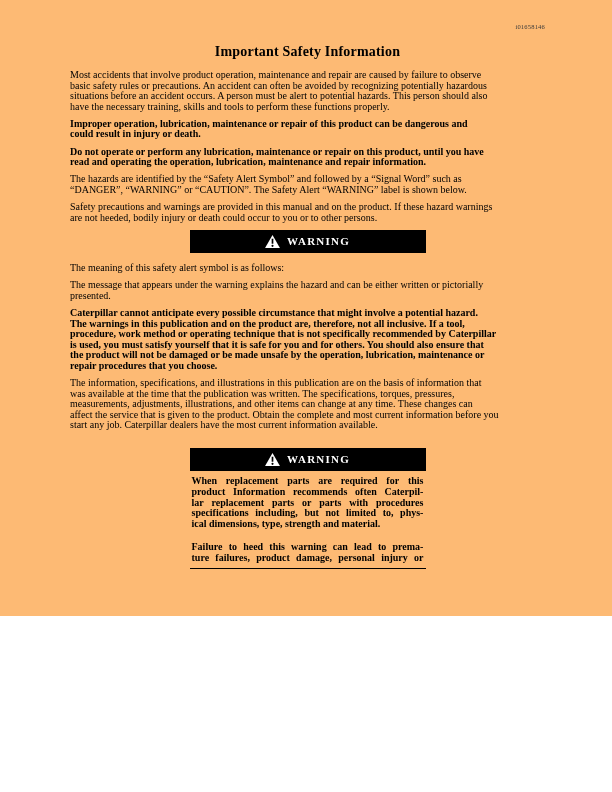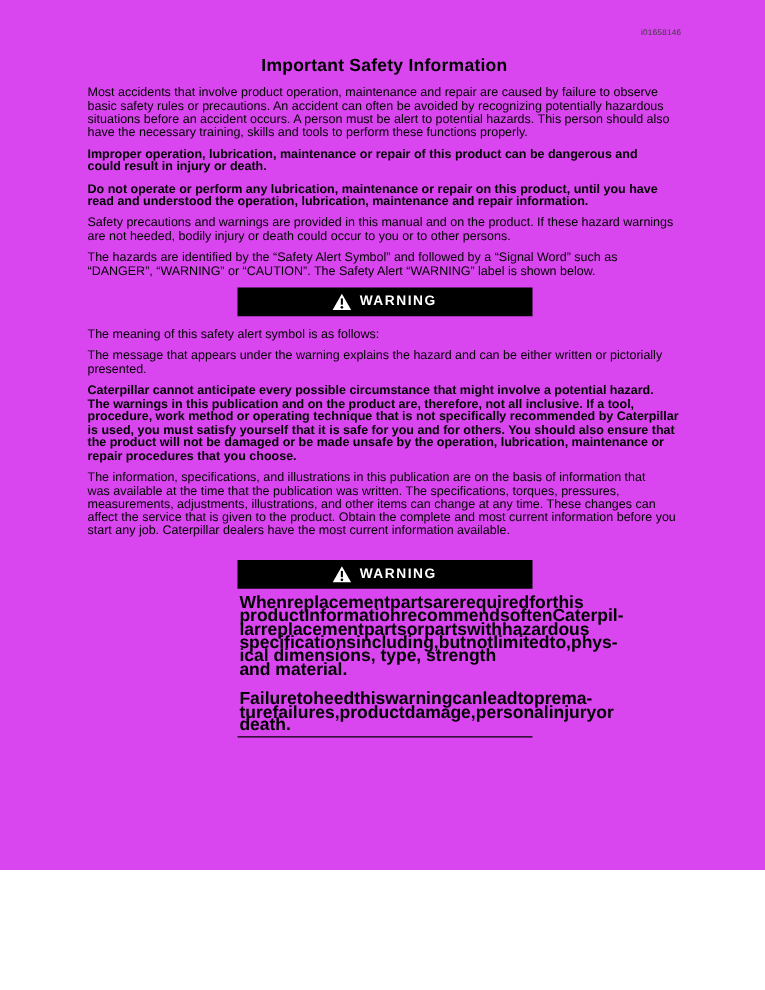--- a/index.html
+++ b/index.html
@@ -3,23 +3,23 @@
 <meta charset="utf-8">
 <style>
   html, body {
     margin: 0;
     padding: 0;
     background: #ffffff;
   }
   .page {
     position: relative;
     width: 612px;
-    height: 696px;
-    background: #d946ef;
-    font-family: Liberation Sans, sans-serif;
+    height: 616px;
+    background: #fdba74;
+    font-family: Liberation Serif, serif;
     color: #000000;
     overflow: hidden;
   }
   .doc-id {
     position: absolute;
     top: 23px;
     right: 67px;
     font-size: 6.5px;
     color: #3a3a3a;
     letter-spacing: 0.2px;
@@ -69,21 +69,21 @@
   .warning-banner svg {
     display: block;
   }
   .warning-box {
     width: 236px;
     margin: 0 auto;
   }
   .warning-box .wtext {
     width: 232px;
     margin: 5px auto 0 auto;
-    font-size: 14px;
+    font-size: 10px;
     font-weight: bold;
     line-height: 10.8px;
   }
   .warning-box .wtext.block2 {
     margin-top: 12px;
   }
   .jline {
     display: flex;
     justify-content: space-between;
   }
@@ -105,25 +105,25 @@
 
     <h1 class="title">Important Safety Information</h1>
 
     <p class="body-par">Most accidents that involve product operation, maintenance and repair are caused by failure to observe
 basic safety rules or precautions. An accident can often be avoided by recognizing potentially hazardous
 situations before an accident occurs. A person must be alert to potential hazards. This person should also
 have the necessary training, skills and tools to perform these functions properly.</p>
     <p class="body-par bold">Improper operation, lubrication, maintenance or repair of this product can be dangerous and
 could result in injury or death.</p>
     <p class="body-par bold">Do not operate or perform any lubrication, maintenance or repair on this product, until you have
-read and understood the operation, lubrication, maintenance and repair information.</p>
+read and operating the operation, lubrication, maintenance and repair information.</p>
+    <p class="body-par">The hazards are identified by the “Safety Alert Symbol” and followed by a “Signal Word” such as
+“DANGER”, “WARNING” or “CAUTION”. The Safety Alert “WARNING” label is shown below.</p>
     <p class="body-par">Safety precautions and warnings are provided in this manual and on the product. If these hazard warnings
 are not heeded, bodily injury or death could occur to you or to other persons.</p>
-    <p class="body-par">The hazards are identified by the “Safety Alert Symbol” and followed by a “Signal Word” such as
-“DANGER”, “WARNING” or “CAUTION”. The Safety Alert “WARNING” label is shown below.</p>
 
     <div class="warning-banner">
       <span>
         <svg width="15" height="13" viewBox="0 0 16 14">
           <polygon points="8,0 16,14 0,14" fill="#ffffff"></polygon>
           <rect x="7.1" y="4" width="1.8" height="5.4" fill="#000000"></rect>
           <circle cx="8" cy="11.7" r="1.15" fill="#000000"></circle>
         </svg>
       </span>
       <span class="banner-label">WARNING</span>
@@ -173,21 +173,21 @@
             <span>often</span>
             <span>Caterpil-</span>
           </div>
           <div class="jline">
             <span>lar</span>
             <span>replacement</span>
             <span>parts</span>
             <span>or</span>
             <span>parts</span>
             <span>with</span>
-            <span>hazardous</span>
+            <span>procedures</span>
           </div>
           <div class="jline">
             <span>specifications</span>
             <span>including,</span>
             <span>but</span>
             <span>not</span>
             <span>limited</span>
             <span>to,</span>
             <span>phys-</span>
           </div>
@@ -207,19 +207,18 @@
           </div>
           <div class="jline">
             <span>ture</span>
             <span>failures,</span>
             <span>product</span>
             <span>damage,</span>
             <span>personal</span>
             <span>injury</span>
             <span>or</span>
           </div>
-          <div>death.</div>
         </div>
       <hr class="warning-rule">
     </div>
 
   </div>
 </div>
 
 </body></html>

